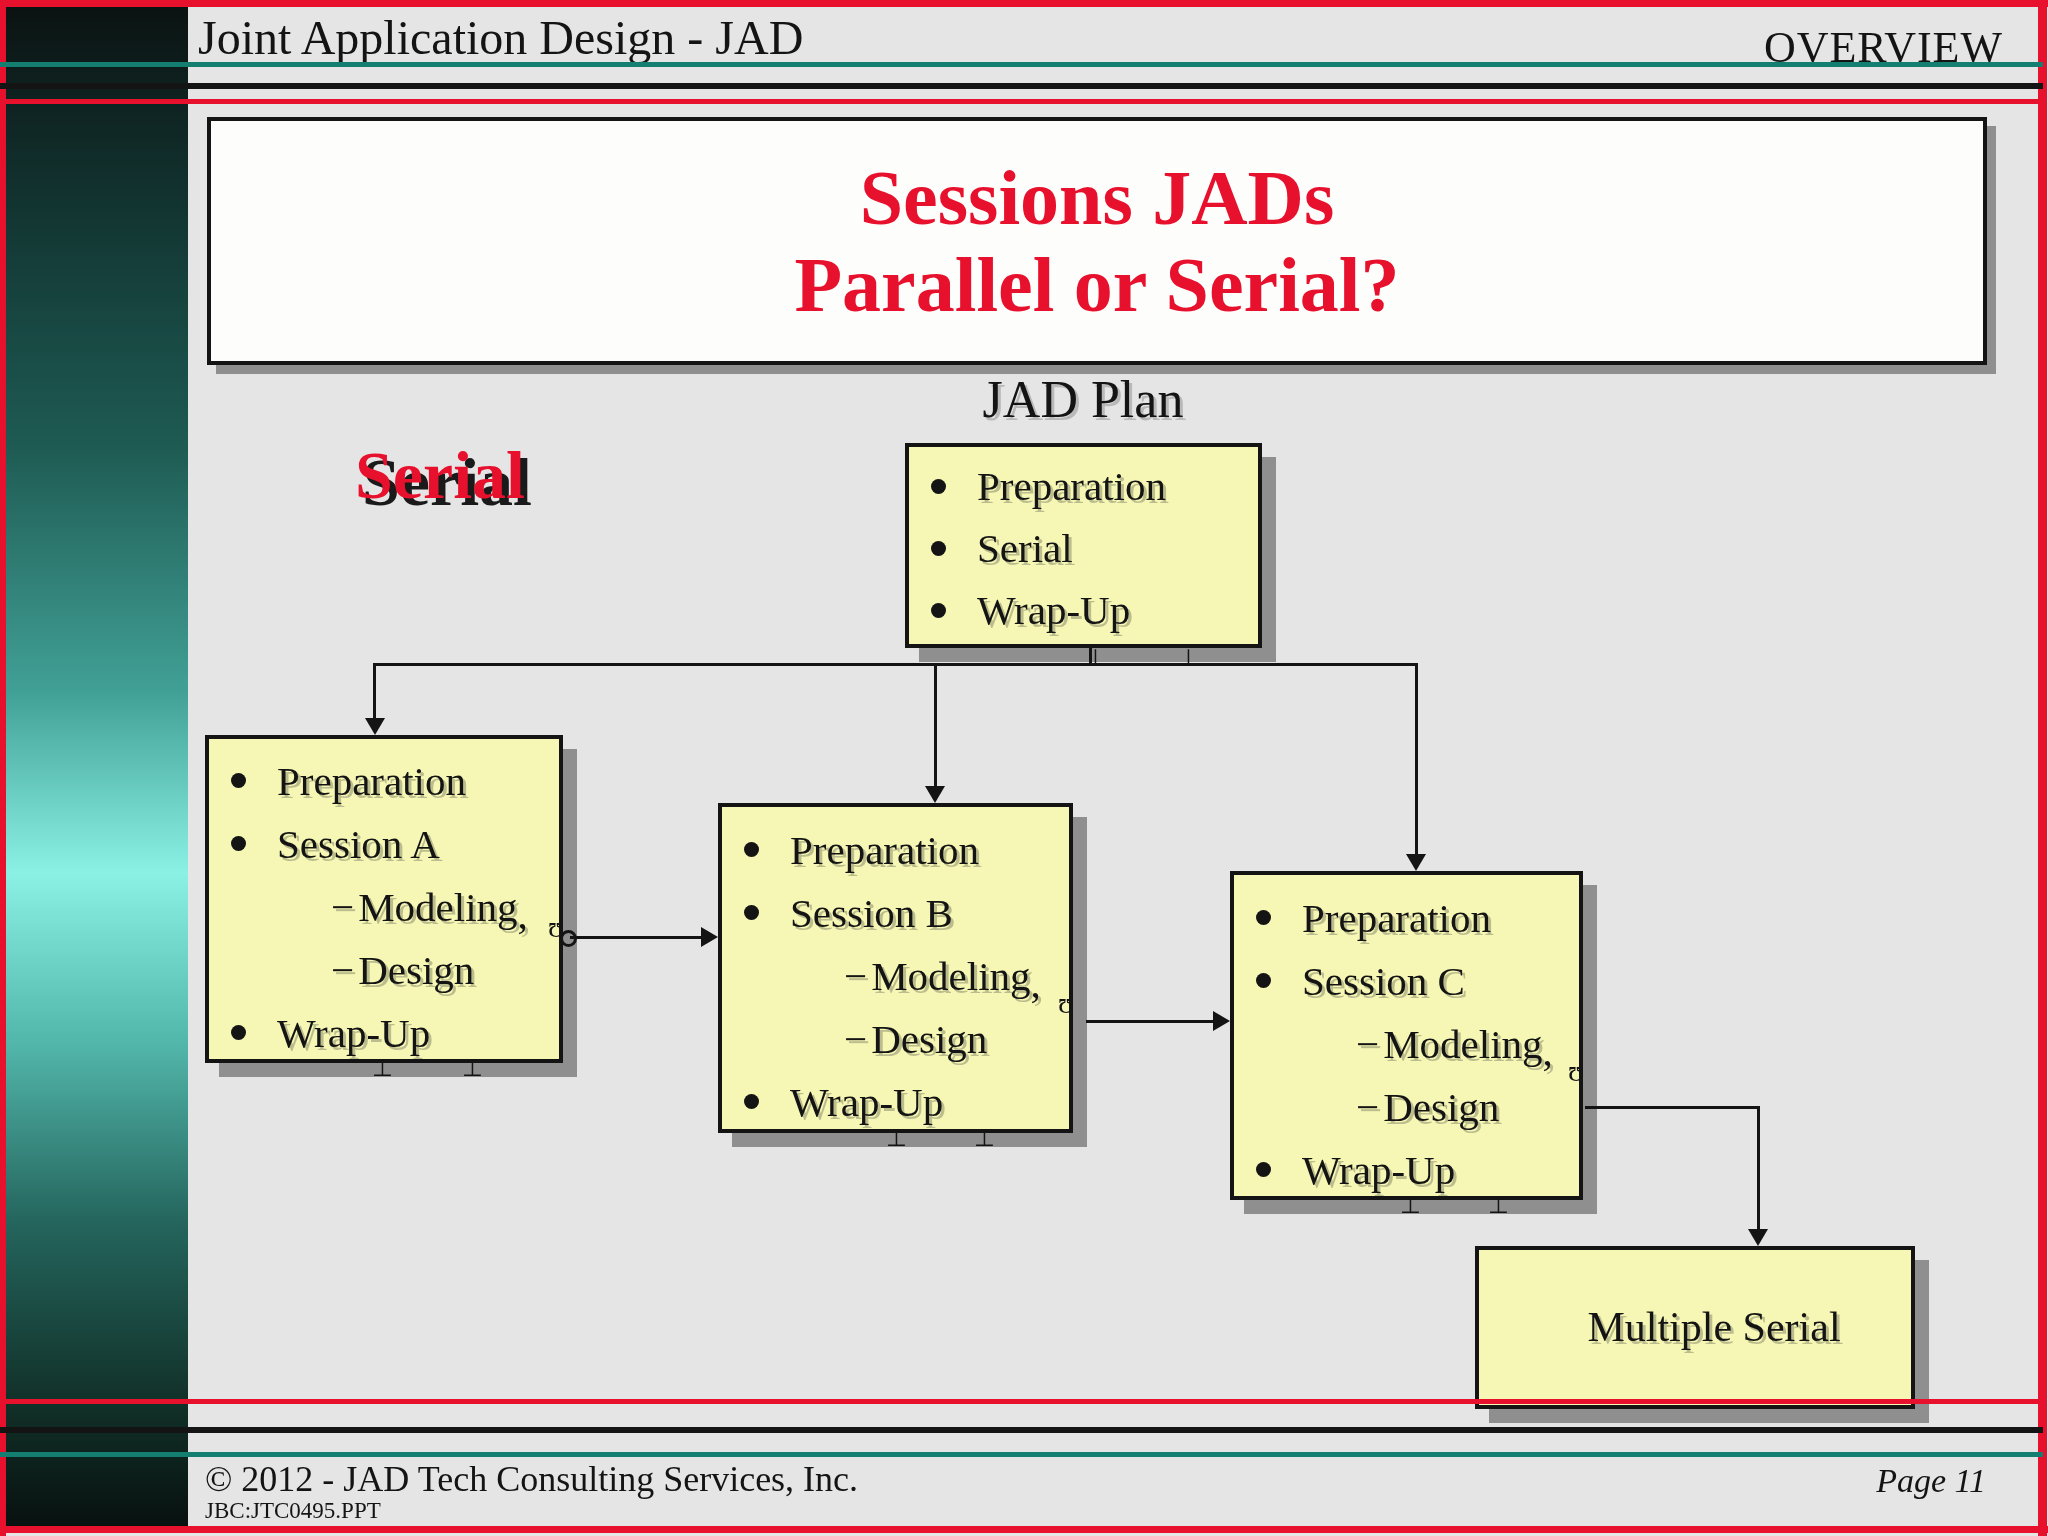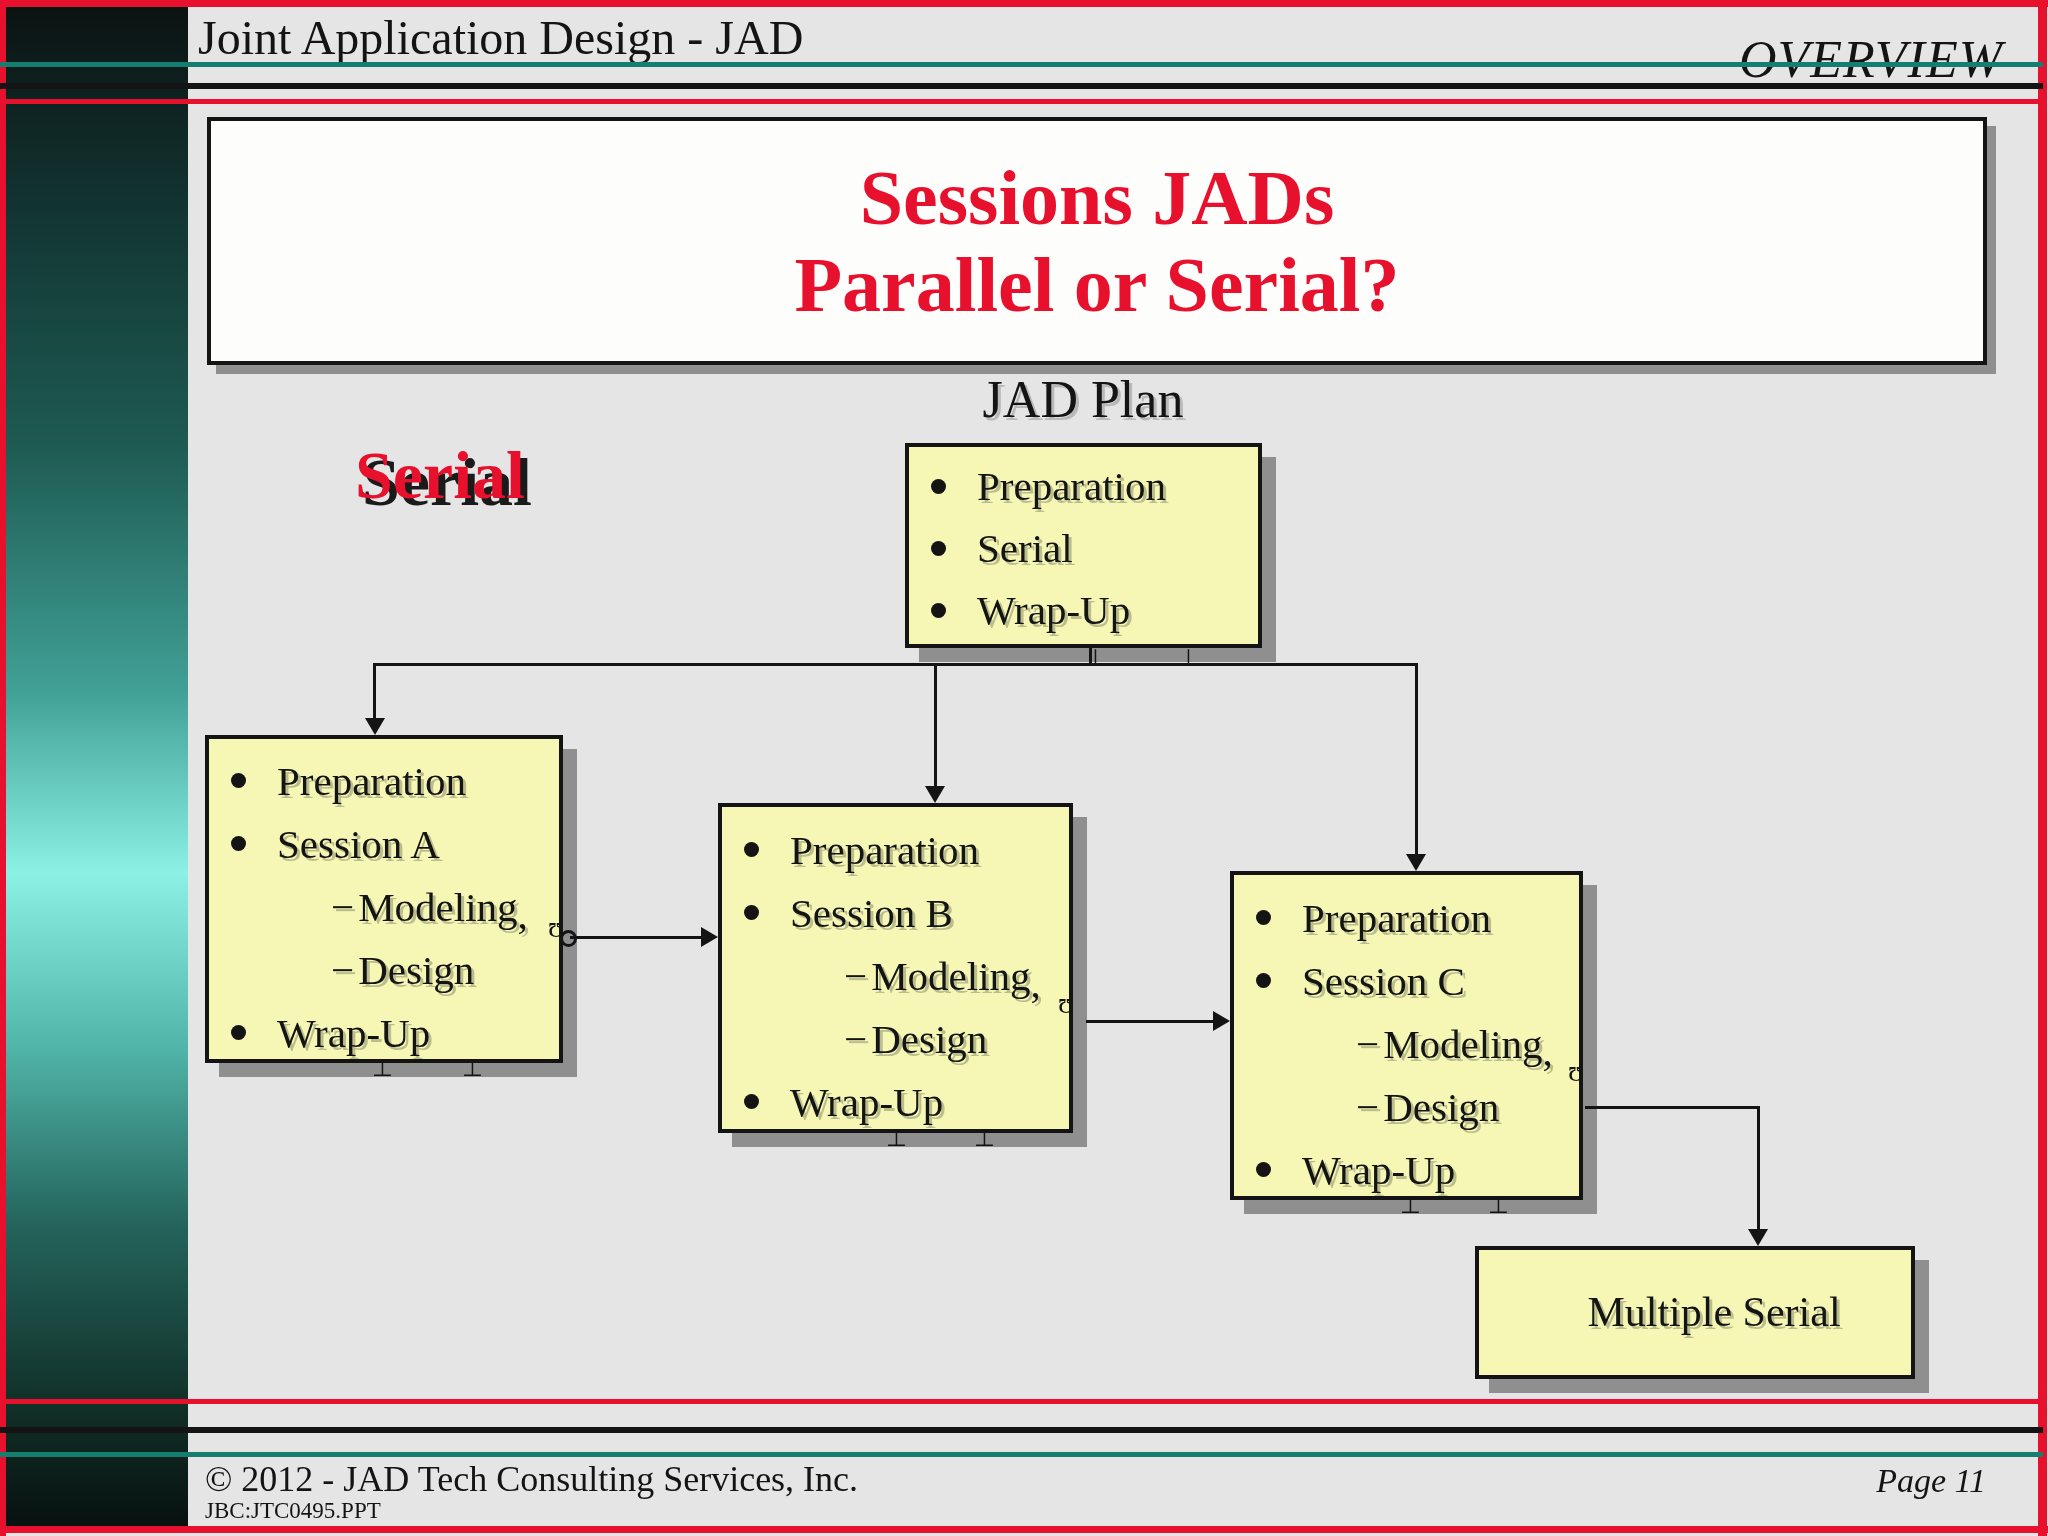--- a/index.html
+++ b/index.html
@@ -21,21 +21,21 @@
       #8bf1e5 57%,#53b8ac 68%,#24655d 80%,#113028 92%,#081110 100%);}
   .hrule{left:0;width:2043px;}
   .rule-teal-top{top:62px;height:5px;background:var(--teal);}
   .rule-black-top{top:83px;height:6px;background:var(--ink);}
   .rule-red-top{top:99px;height:5px;background:var(--accent-red);}
   .rule-red-bottom{top:1399px;height:5px;background:var(--accent-red);}
   .rule-black-bottom{top:1427px;height:6px;background:var(--ink);}
   .rule-teal-bottom{top:1452px;height:5px;background:var(--teal);}
 
   .hdr-left{left:198px;top:10px;font-size:48px;}
-  .hdr-right{right:45px;top:30px;font-size:52px;letter-spacing:1px;font-style:italic;}
+  .hdr-right{right:45px;top:22px;font-size:44px;letter-spacing:1px;}
 
   
   .title-box{left:207px;top:117px;width:1772px;height:240px;background:#fdfdfc;
     border:4px solid var(--ink);box-shadow:9px 9px 0 var(--shadow-gray);
     display:flex;flex-direction:column;align-items:center;justify-content:center;}
   .title-line{font-size:78px;font-weight:bold;color:var(--accent-red);line-height:1.12;}
 
   .jad-plan{left:883px;top:370px;width:400px;text-align:center;font-size:52px;
     text-shadow:3px 3px 0 #b9b9b9;}
   .serial{left:355px;top:436px;font-size:68px;font-weight:bold;color:var(--accent-red);
@@ -49,21 +49,21 @@
   .dot{width:15px;height:15px;border-radius:50%;background:var(--ink);
     margin-right:31px;flex:0 0 auto;text-shadow:none;}
   .row.sub{padding-left:122px;}
   .row.sub .dash{margin-right:4px;}
   .comma{position:relative;top:7px;}
   .box-plan{left:905px;top:443px;width:357px;height:205px;padding-top:8px;}
   .box-plan .row{height:62px;}
   .box-a{left:205px;top:735px;width:358px;height:328px;padding-top:10px;}
   .box-b{left:718px;top:803px;width:355px;height:330px;padding-top:11px;}
   .box-c{left:1230px;top:871px;width:353px;height:329px;padding-top:11px;}
-  .box-result{left:1475px;top:1246px;width:440px;height:133px;
+  .box-result{left:1475px;top:1246px;width:440px;height:163px;
     display:flex;flex-direction:column;align-items:center;justify-content:center;padding-left:38px;}
   .box-result .rline{font-size:42px;line-height:1.3;text-shadow:3px 3px 0 rgba(40,40,40,.28);}
 
   
   .cline{background:var(--ink);z-index:5;}
   .arrow-down{width:0;height:0;border-left:10px solid transparent;
     border-right:10px solid transparent;border-top:17px solid var(--ink);z-index:5;}
   .arrow-right{width:0;height:0;border-top:10px solid transparent;
     border-bottom:10px solid transparent;border-left:17px solid var(--ink);z-index:5;}
   .handle{left:560px;top:930px;width:11px;height:11px;border:3px solid var(--ink);

